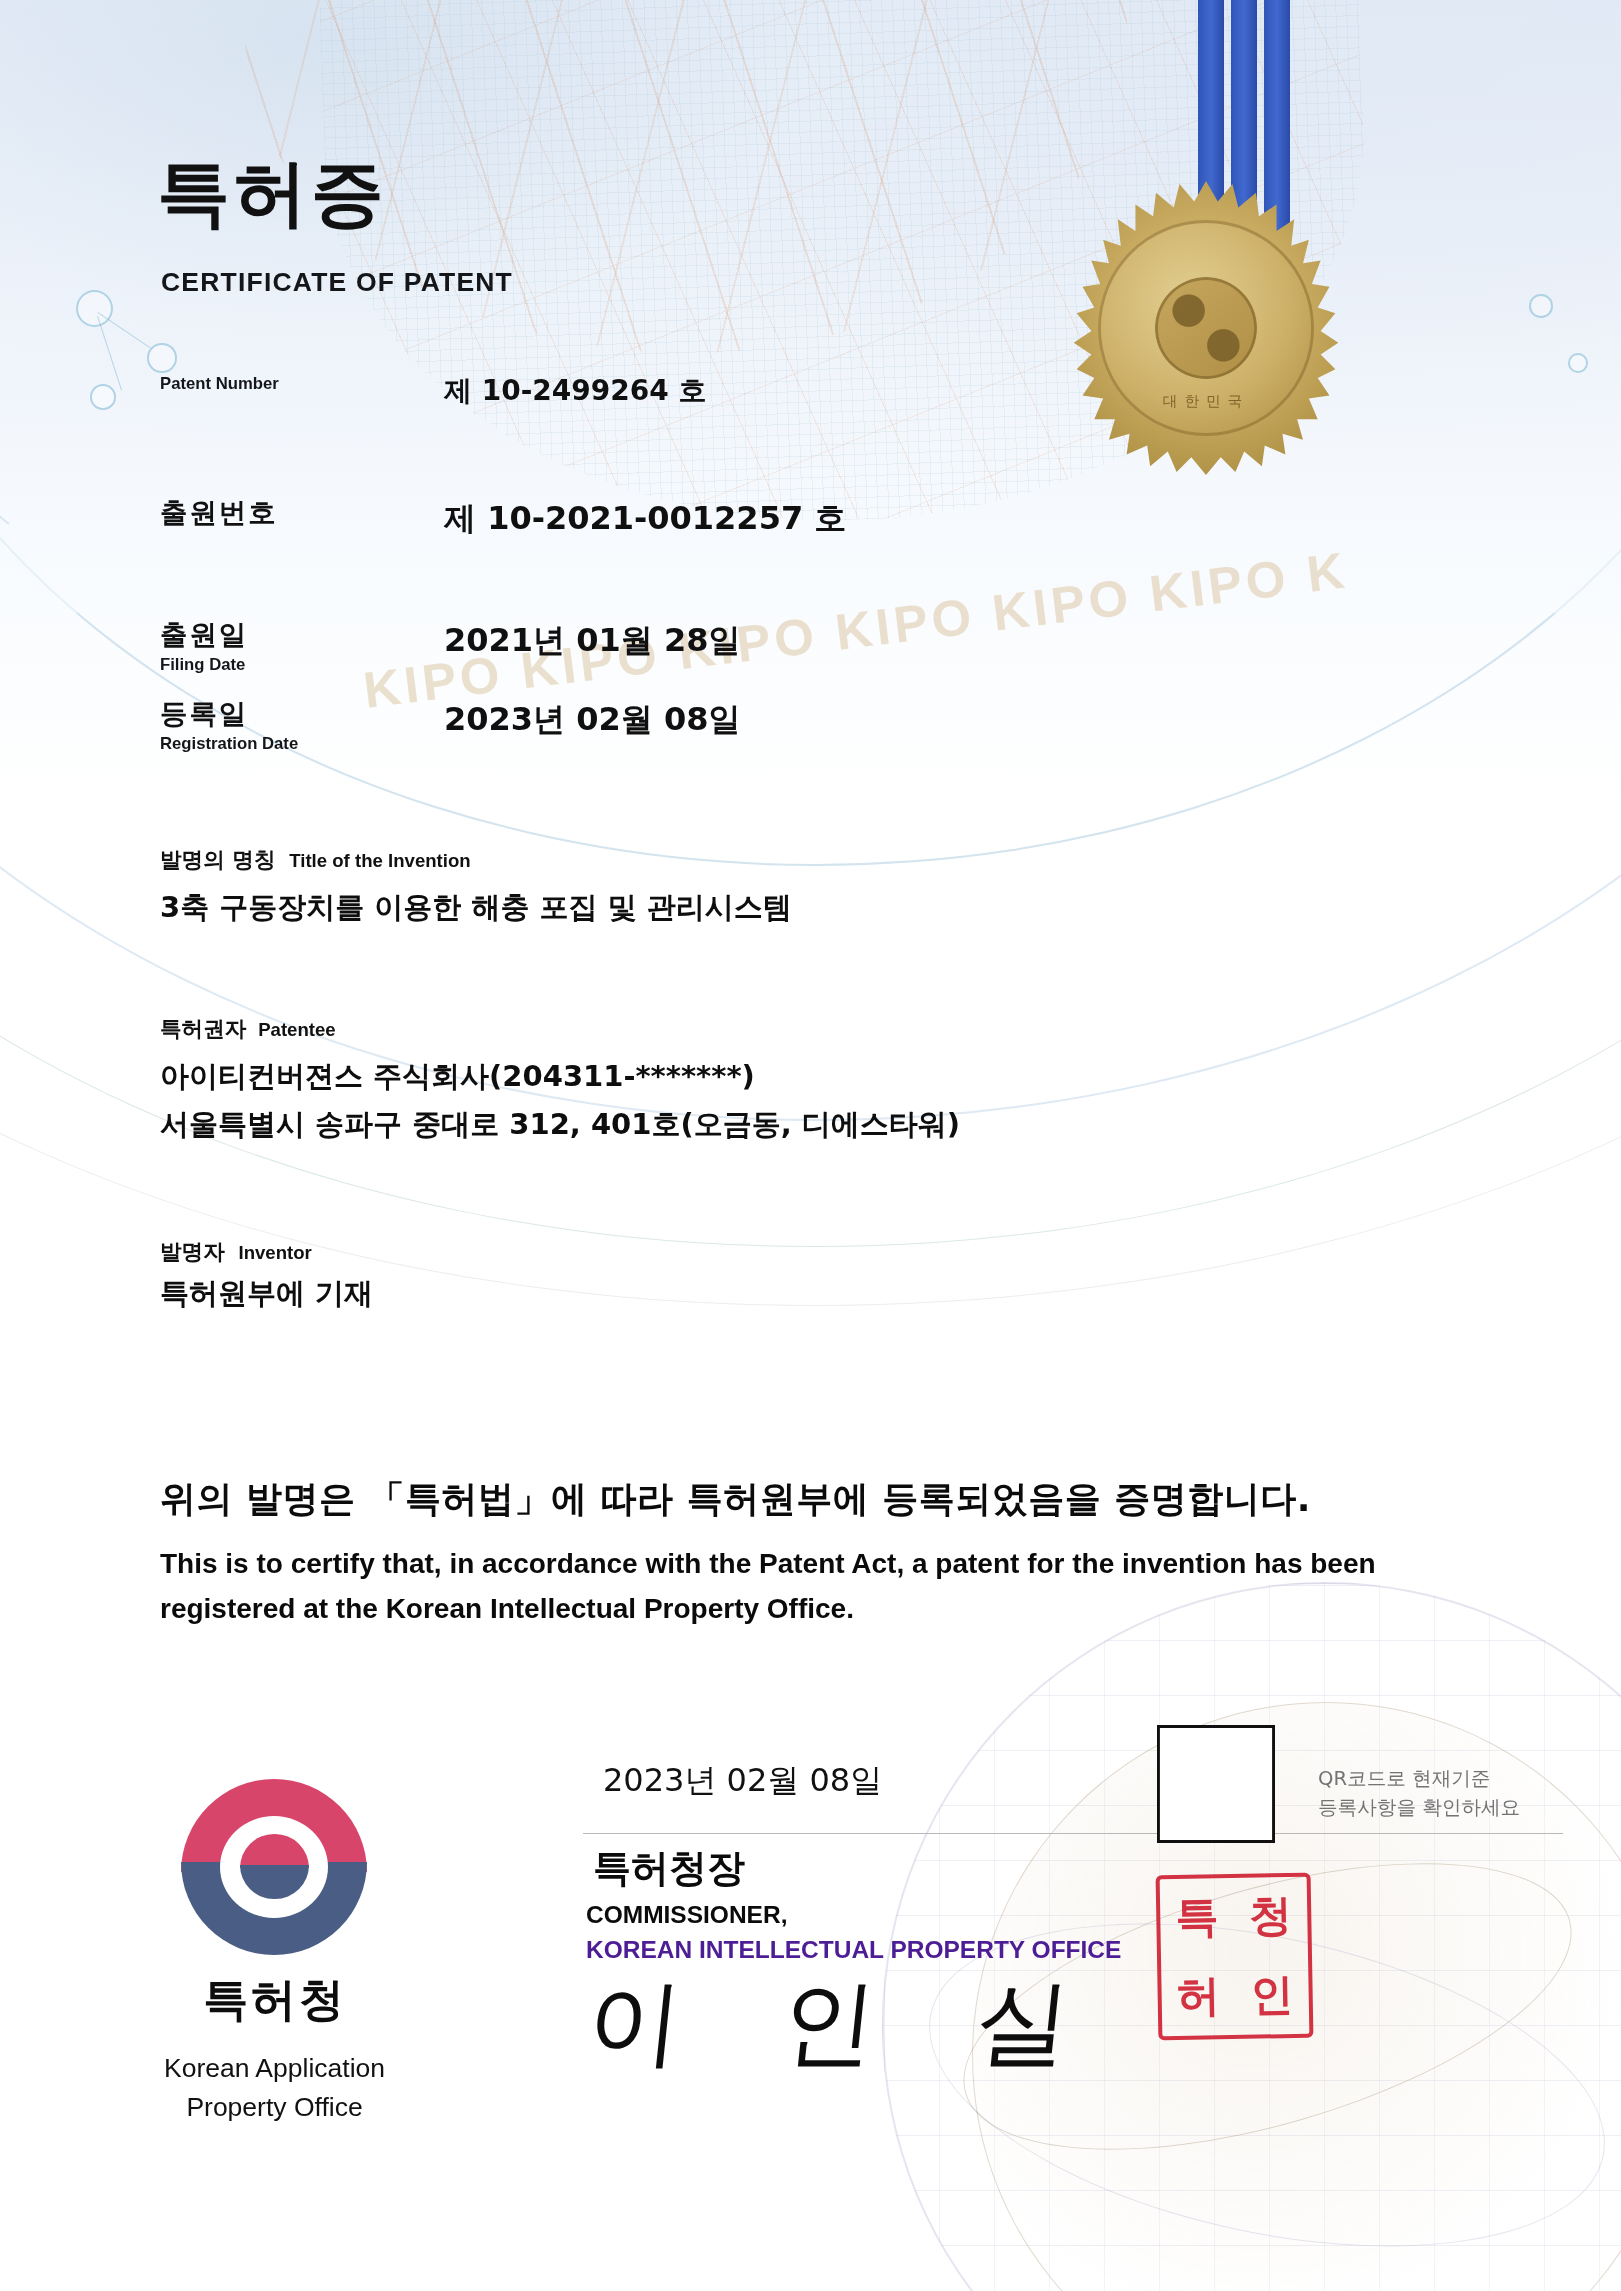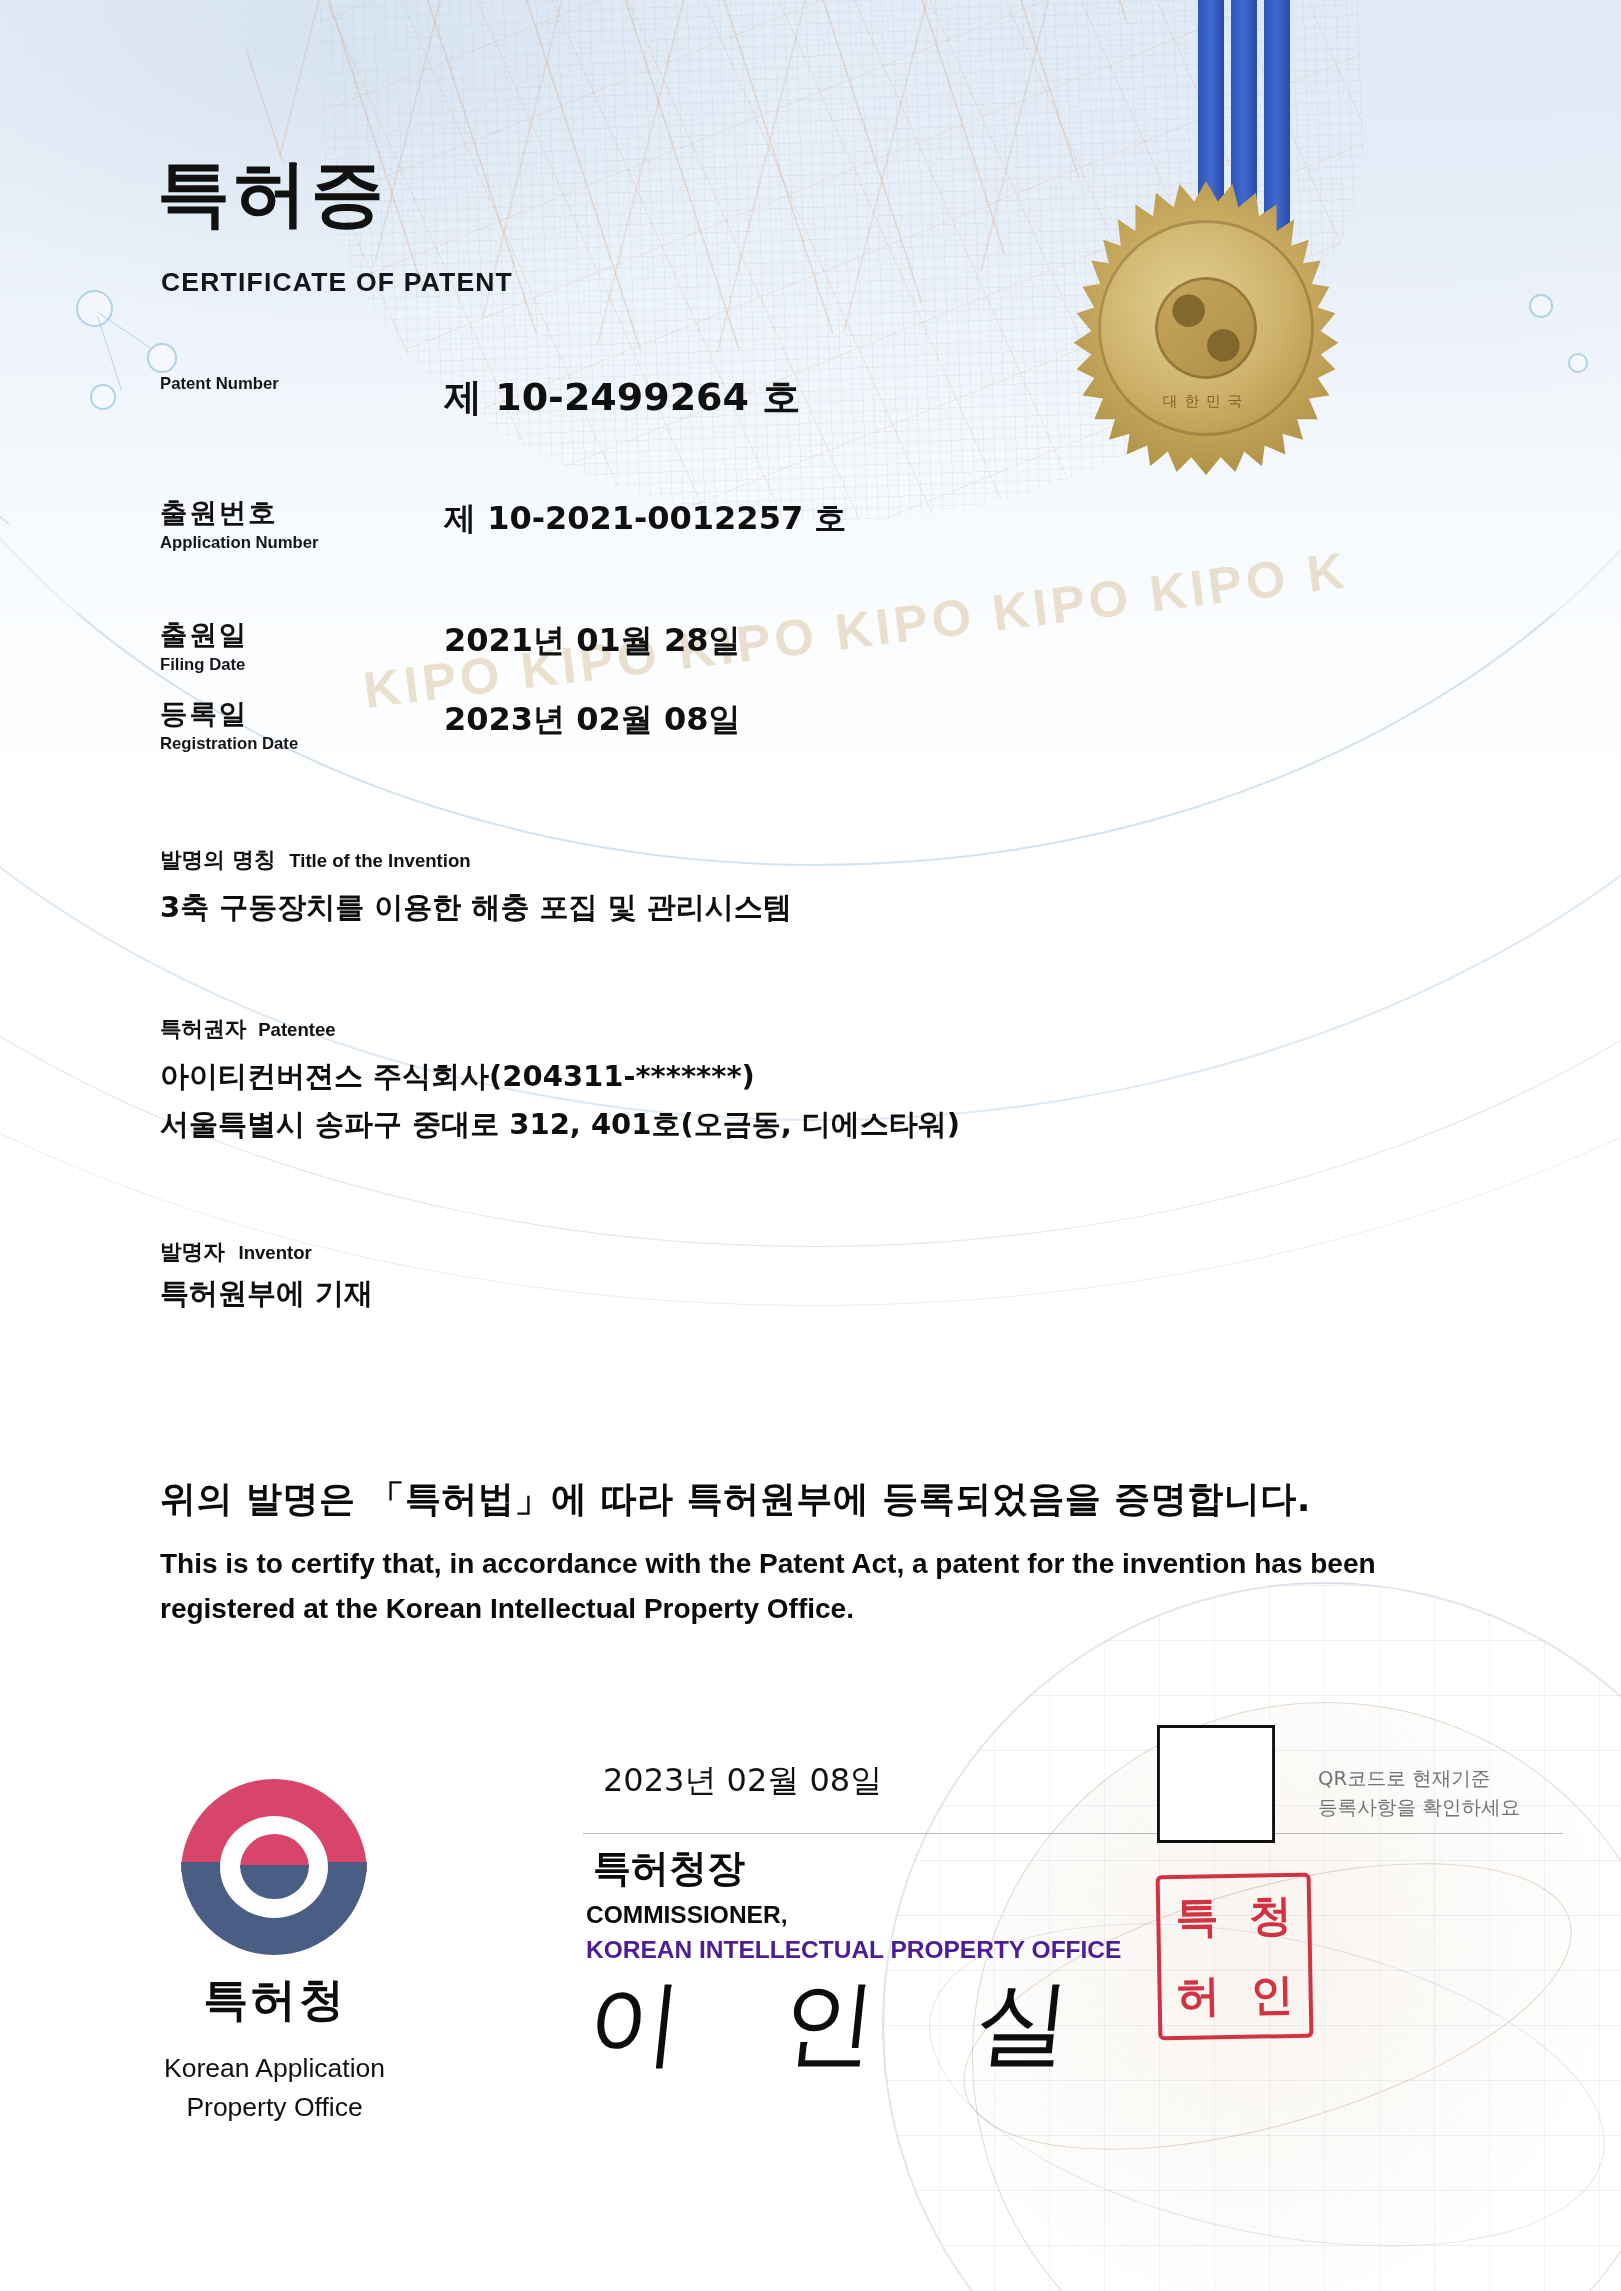--- a/index.html
+++ b/index.html
@@ -263,21 +263,21 @@
     position: absolute;
     left: 284px;
     top: 2px;
     font-size: 32px;
     font-weight: bold;
     color: #101010;
     white-space: nowrap;
     font-family: "DejaVu Sans", sans-serif;
   }
   .field.patent-no .lbl-ko { font-size: 30px; letter-spacing: 7.8px; }
-  .field.patent-no .val { font-size: 38px; top: 0; text-align: right; }
+  .field.patent-no .val { font-size: 28px; top: 0; text-align: right; }
 
   .inv-label {
     position: absolute;
     left: 160px; top: 845px;
     font-size: 21.6px;
     font-weight: bold;
     color: #111;
     font-family: "DejaVu Sans", sans-serif;
   }
   .inv-label .en {
@@ -561,21 +561,20 @@
     <div class="title-ko">특허증</div>
     <div class="title-en">CERTIFICATE OF PATENT</div>
 
     <div class="field patent-no" style="left:160px; top:372px; width:882px;">
       <div class="lbl-en">Patent Number</div>
       <div class="val">제 10-2499264 호</div>
     </div>
 
     <div class="field" style="left:160px; top:495px; width:882px;">
       <div class="lbl-ko">출원번호</div>
-      <div class="lbl-en">Application Number</div>
       <div class="val">제 10-2021-0012257 호</div>
     </div>
 
     <div class="field" style="left:160px; top:617px; width:882px;">
       <div class="lbl-ko">출원일</div>
       <div class="lbl-en">Filing Date</div>
       <div class="val">2021년 01월 28일</div>
     </div>
 
     <div class="field" style="left:160px; top:696px; width:882px;">

